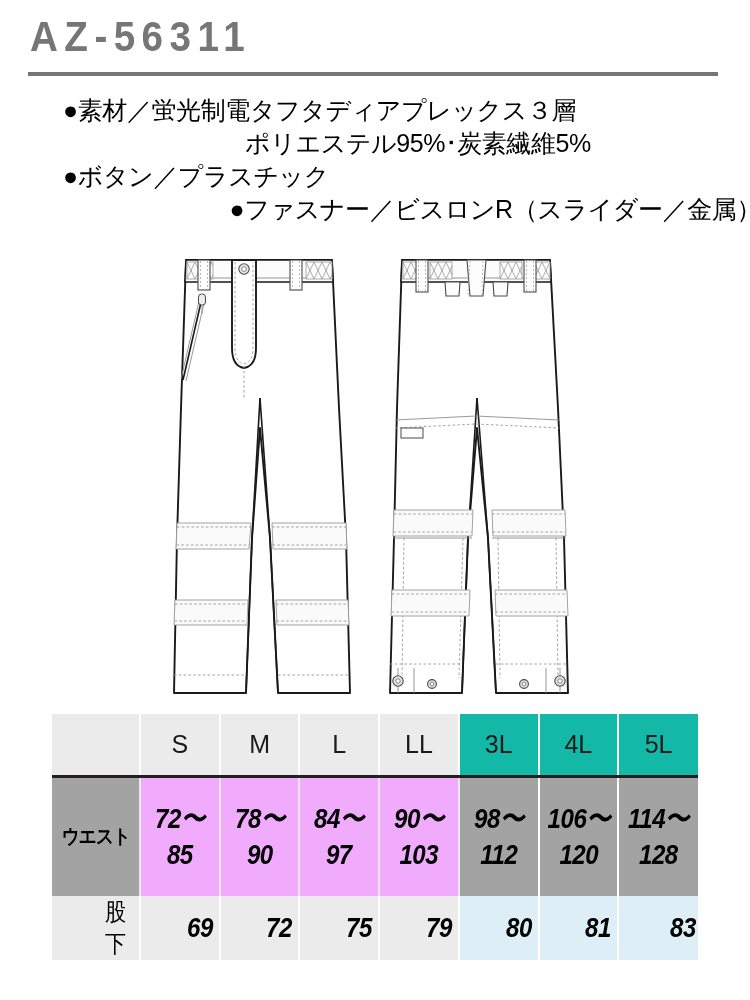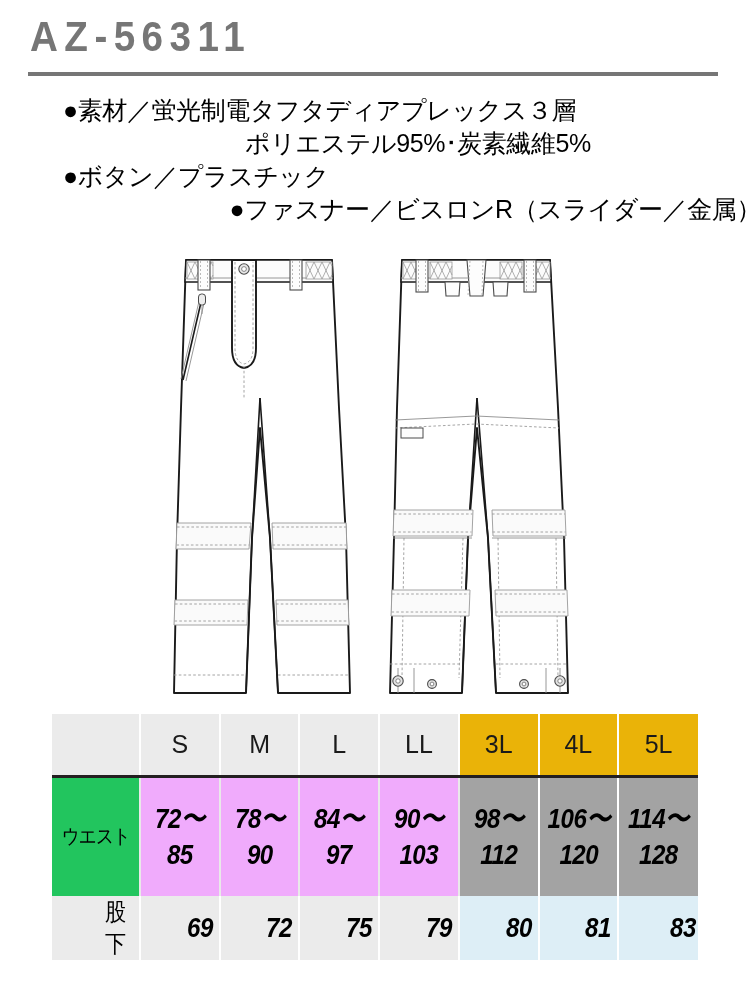--- a/index.html
+++ b/index.html
@@ -92,37 +92,38 @@
 
   
   .hdr-row th {
     height: 62px;
     background: #ebebeb;
     font-size: 25px;
     font-weight: normal;
     color: #1a1a1a;
     border-bottom: 3px solid #231f20;
   }
-  .hdr-row th.blue   { background: #eab308; text-align: center; }
+  .hdr-row th.blue   { background: #14b8a6; text-align: center; }
   .hdr-row th.corner { background: #ebebeb; }
   .hdr-row th:last-child { border-right: none; }
 
   
   .waist-row td {
     height: 120px;
     background: #f0abfc;
     border-right: 2px solid #e9e9e9;
   }
   .waist-row td.blue { background: #a3a3a3; border-right: 2px solid #ffffff; }
   .waist-row td:last-child { border-right: none; margin-top: 16px; }
   .waist-row td.rowlabel {
-    background: #22c55e;
+    background: #a3a3a3;
     font-size: 20px;
     letter-spacing: -1px;
     transform: none;
+    font-weight: bold;
   }
 
   
   .inseam-row td {
     height: 60px;
     background: #ebebeb;
     border-right: 2px solid #ffffff;
     padding-left: 40px;
   }
   .inseam-row td.blue { background: #ddeef6; }

